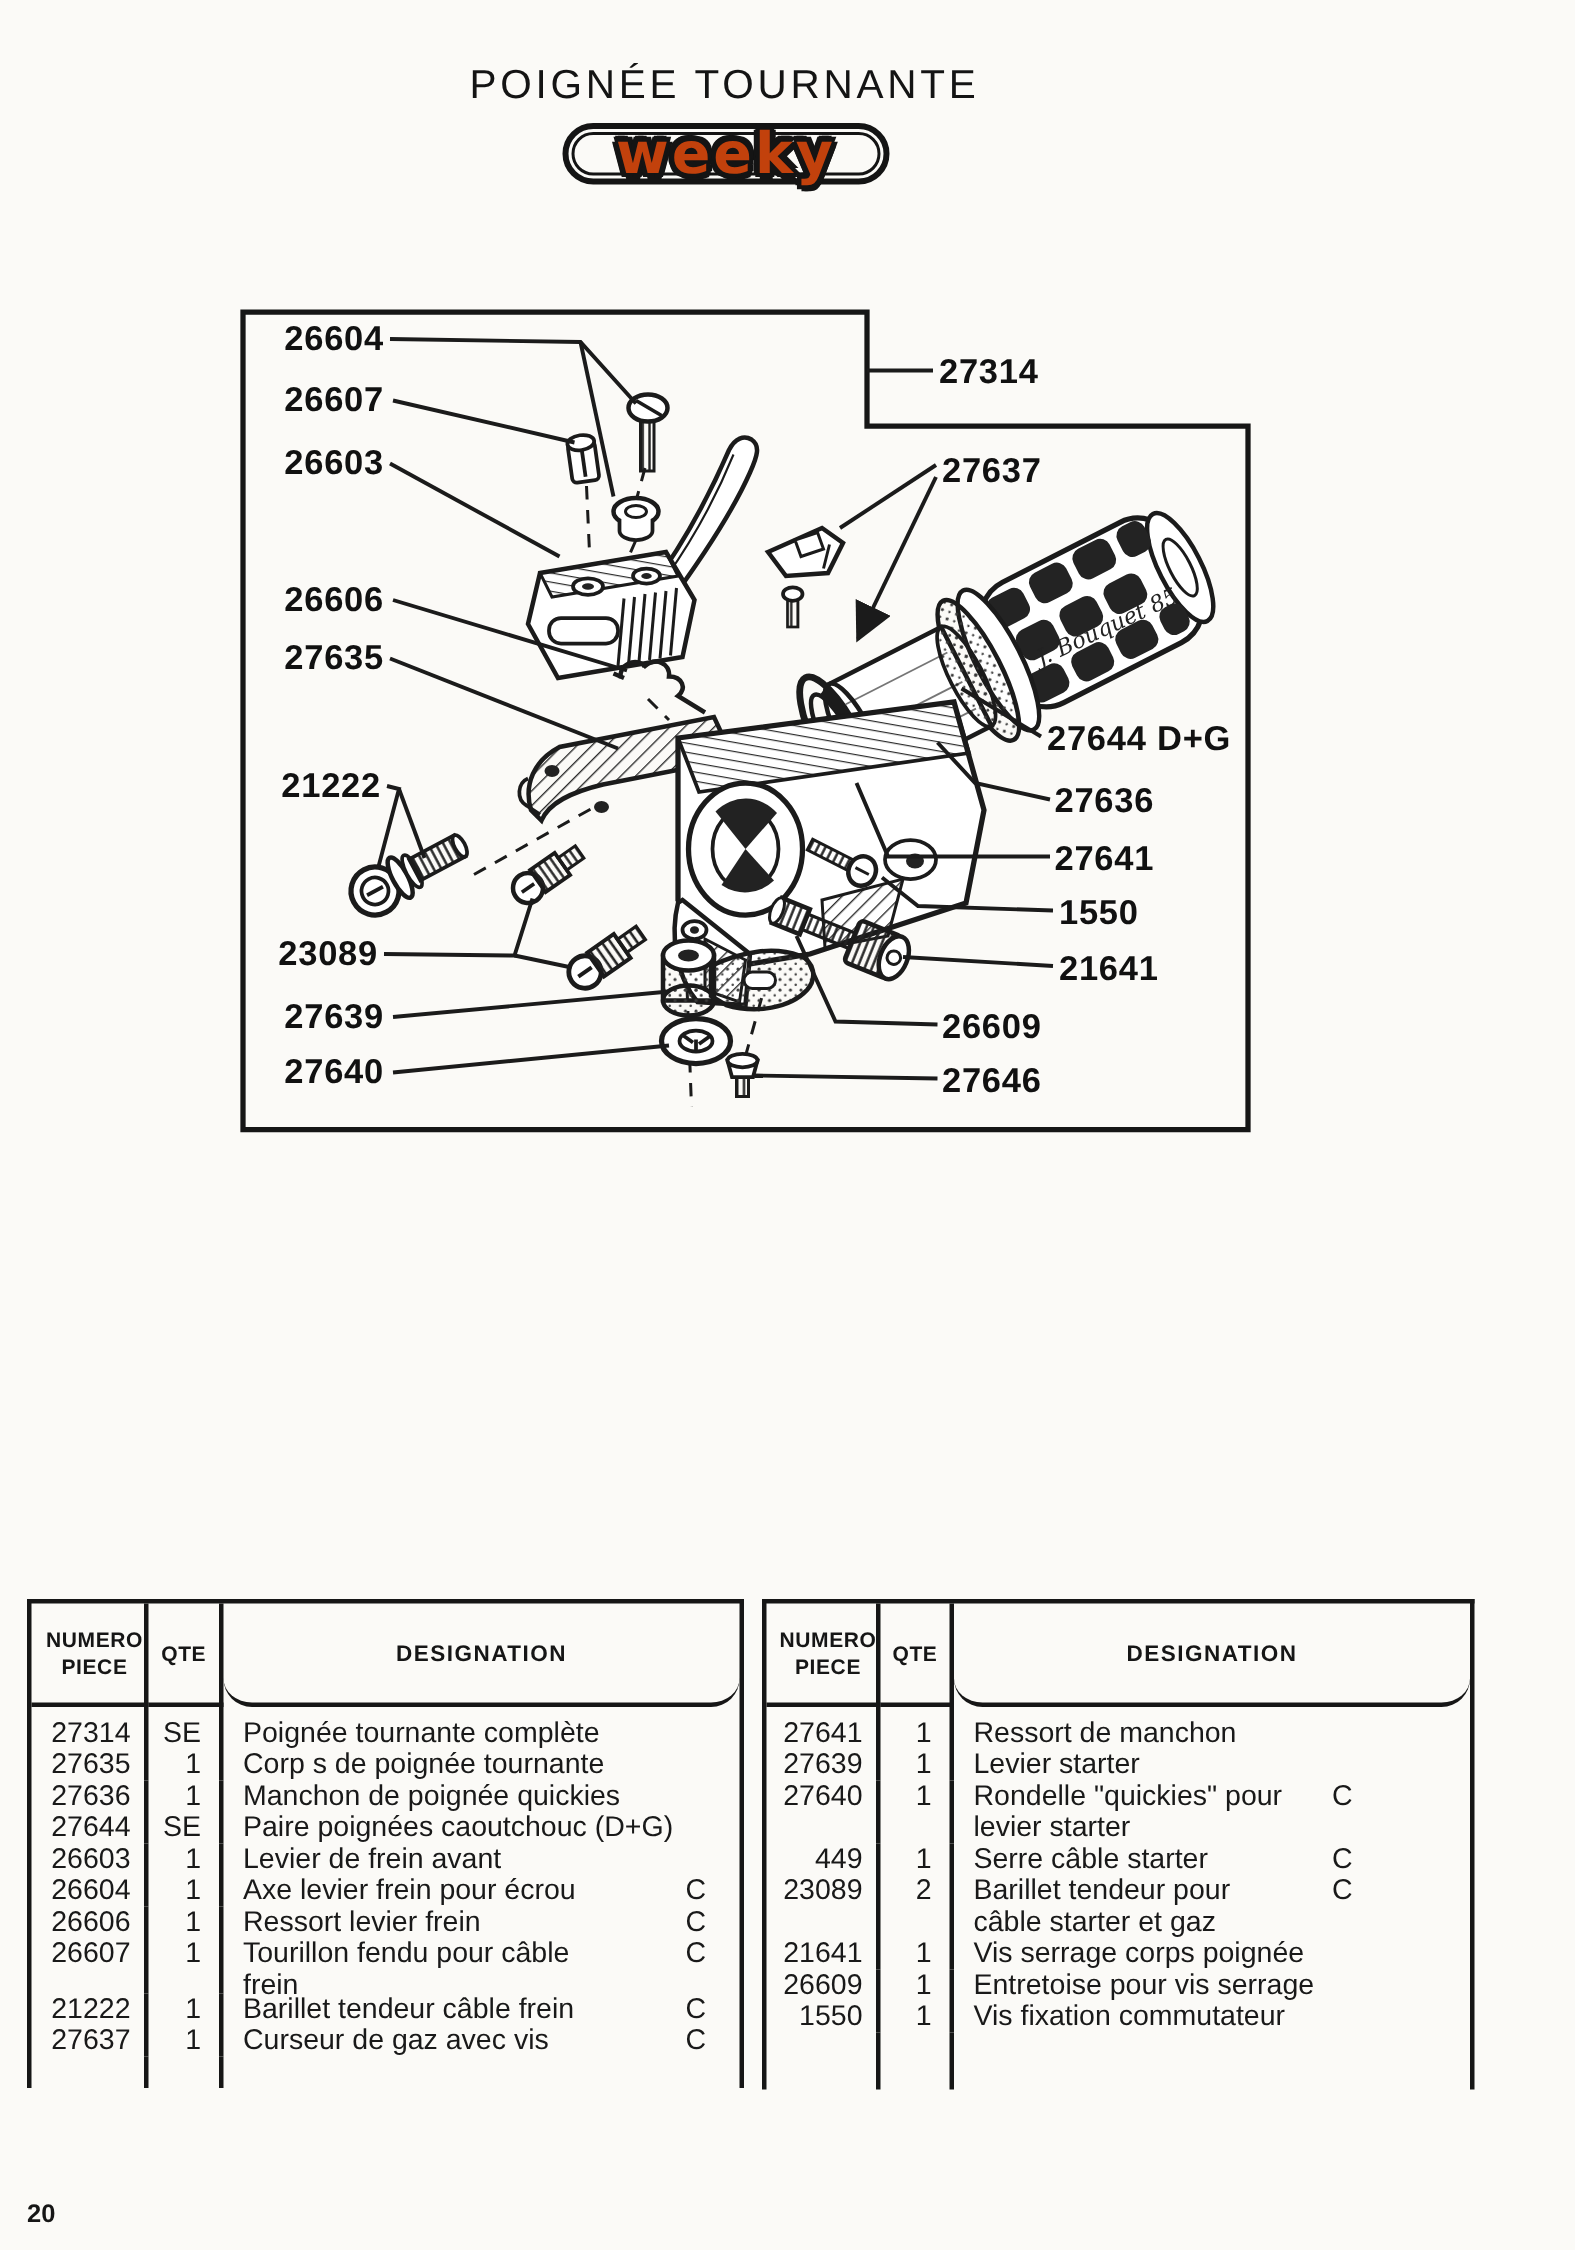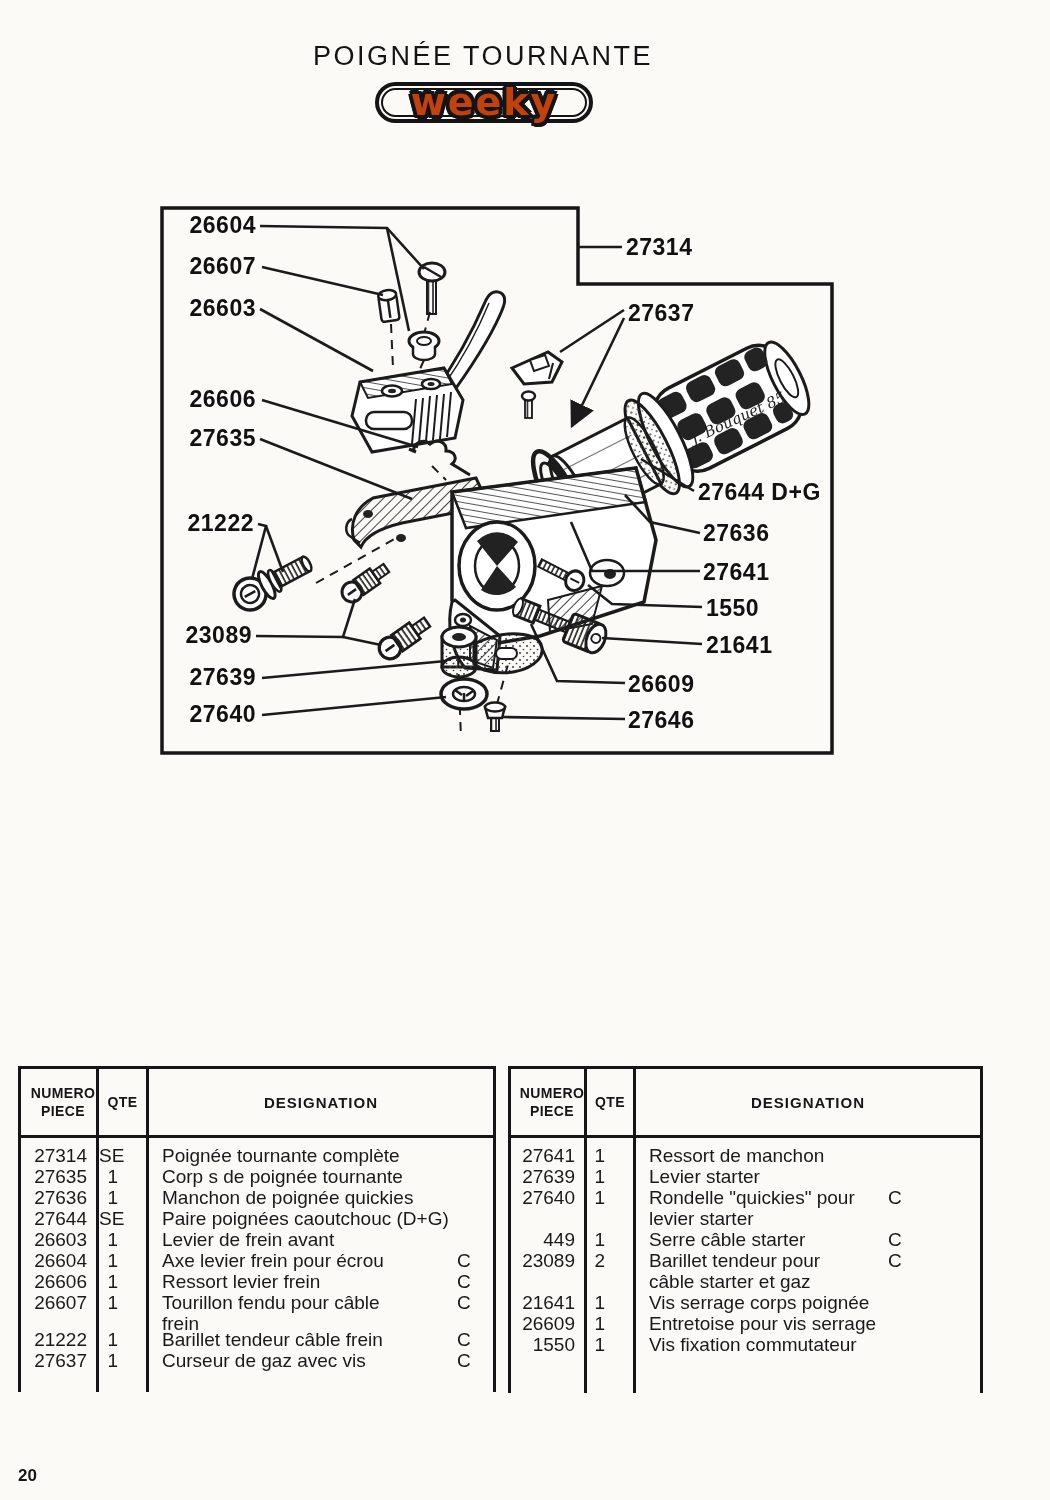--- a/index.html
+++ b/index.html
@@ -49,24 +49,24 @@
   .ptable.tleft{left:18px;top:1066px;width:478px;height:326px;grid-template-columns:78px 50px 1fr;}
   .ptable.tright{left:508px;top:1066px;width:475px;height:327px;grid-template-columns:76px 49px 1fr;}
   .cell{min-height:21px;}
   .cb1,.cb2{border-right:3px solid #161616;}
   .h{
     height:69px;border-bottom:3px solid #161616;
     font-weight:bold;display:flex;align-items:center;justify-content:center;
     font-size:14px;letter-spacing:.4px;color:#161616;
   }
   .h.numero{flex-direction:column;align-items:center;padding-left:9px;line-height:18px;justify-content:center;}
-  .h.des{font-size:15px;letter-spacing:1px;}
+  .h.des{font-size:15px;letter-spacing:1px;border-radius:19px;}
   .b{font-size:19px;line-height:21px;color:#191919;}
   .b.num{text-align:right;padding-right:9px;}
-  .b.qty{text-align:right;padding-right:28px;}
+  .b.qty{text-align:right;padding-right:12px;}
   .b.des{padding-left:13px;position:relative;}
   .pt{padding-top:7px;}
   .flag{position:absolute;top:0;font-size:19px;}
   .tleft .flag{left:308px;}
   .tright .flag{left:252px;}
   .pt .flag{top:7px;}
   .fill-l{height:16px;}
   .fill-r{height:38px;}
 
   .pagenum{position:absolute;left:18px;top:1466px;font-size:17px;font-weight:bold;}

